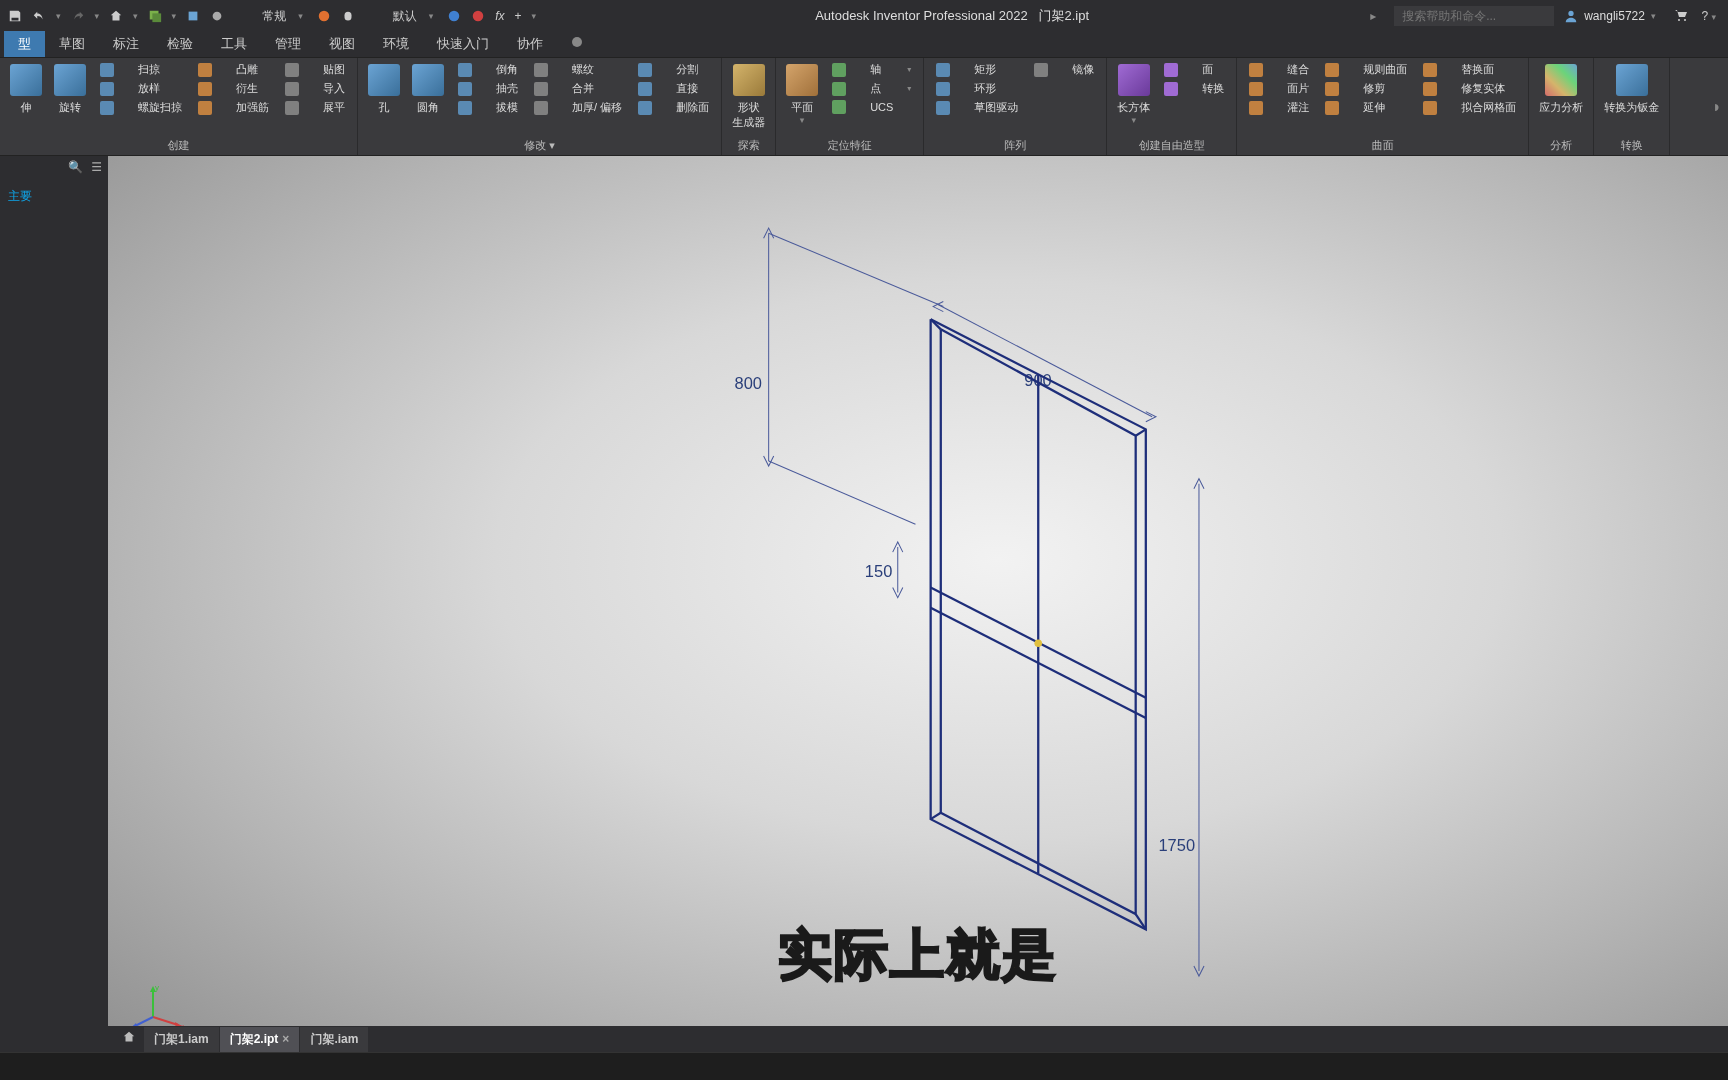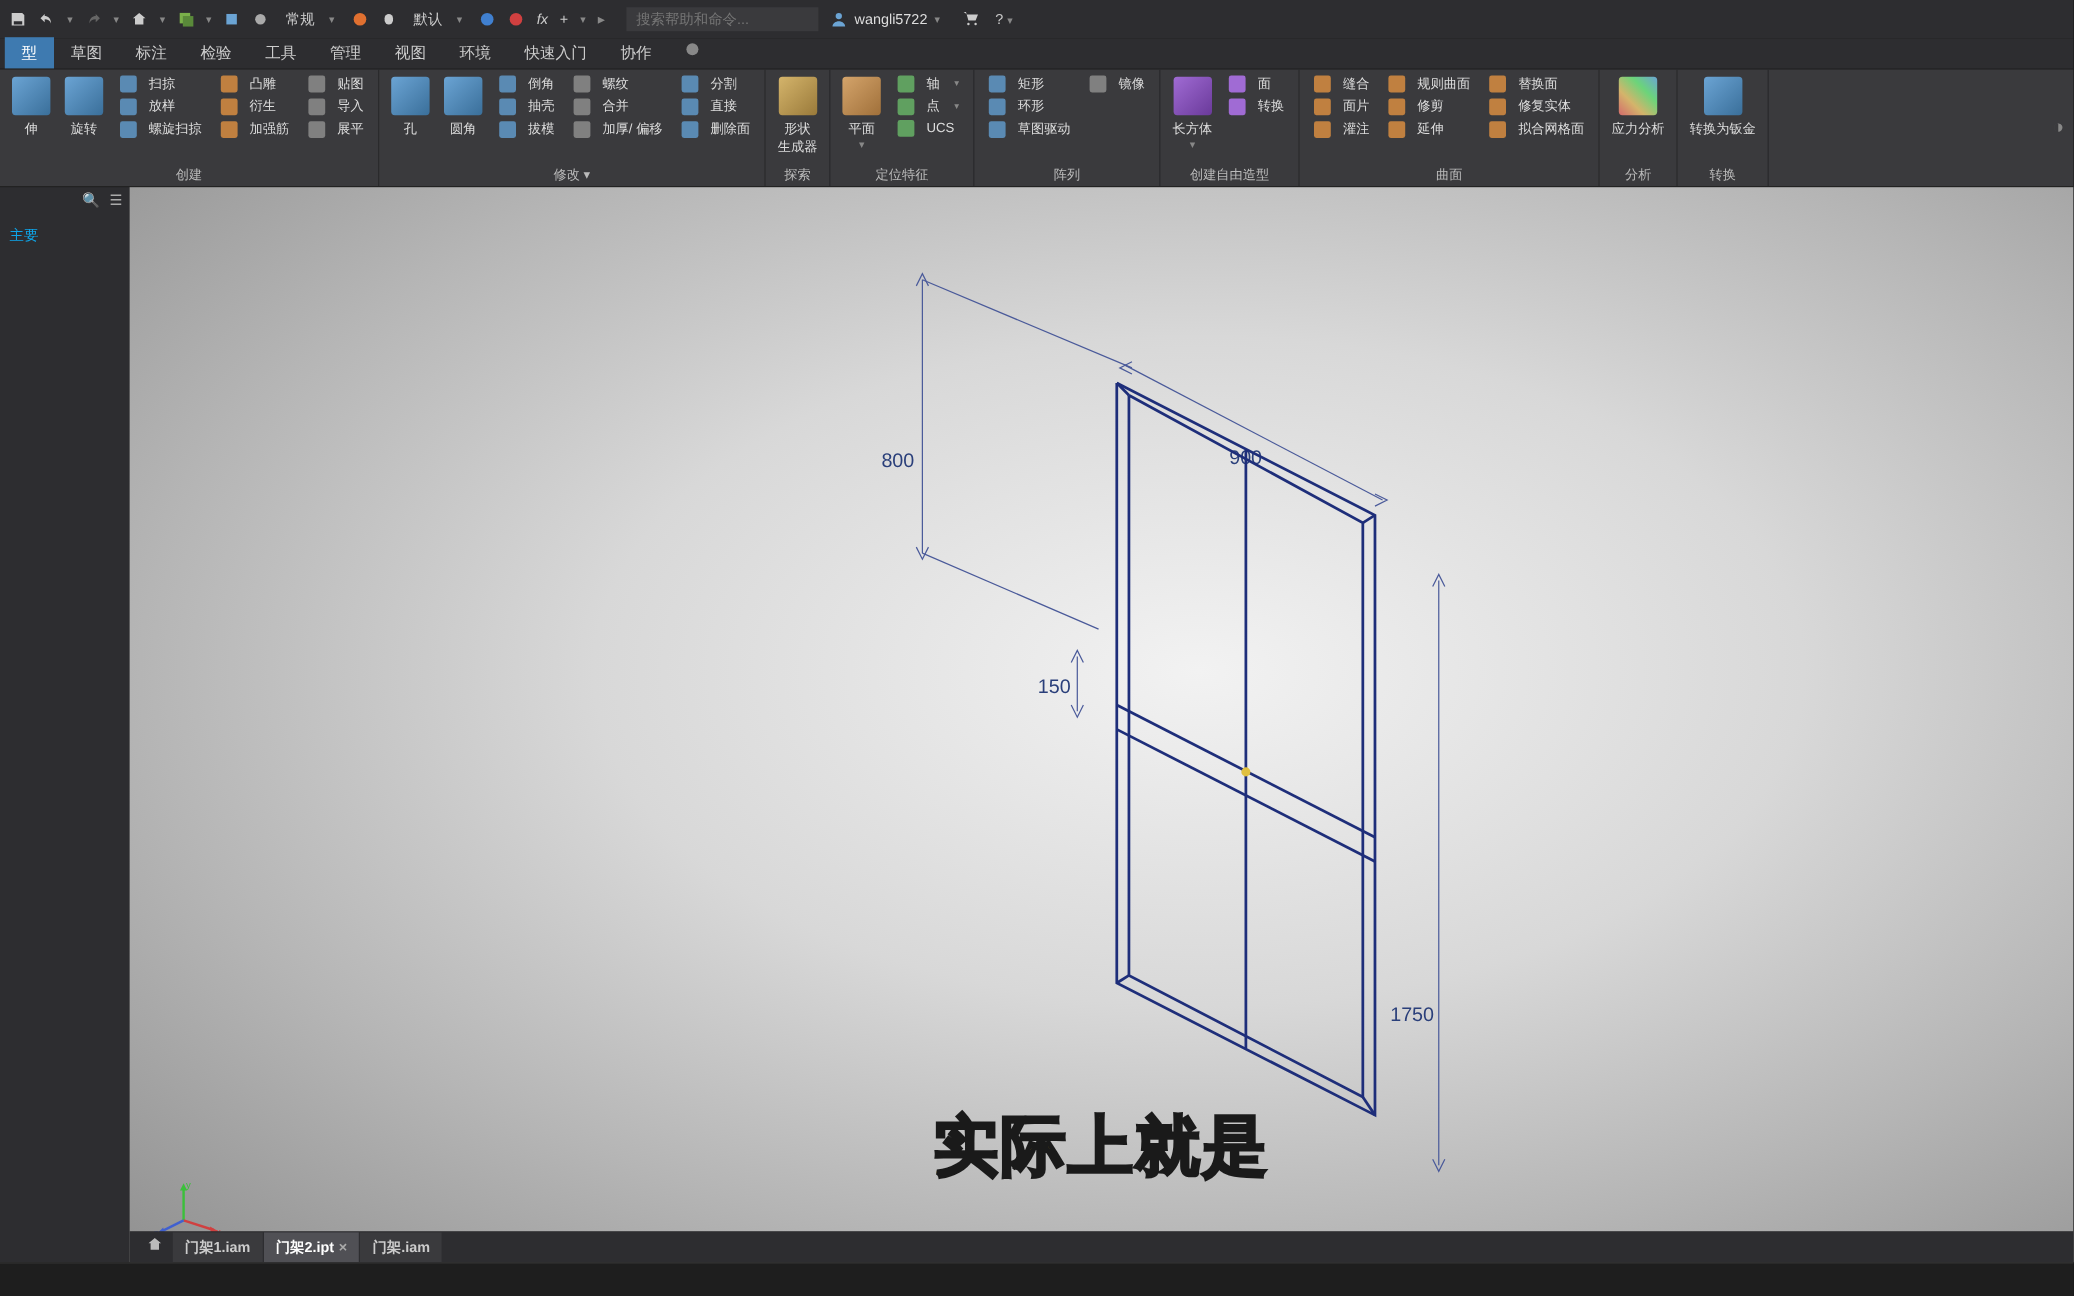--- a/index.html
+++ b/index.html
@@ -3,21 +3,21 @@
 <meta charset="utf-8">
 <style>
 * { margin: 0; padding: 0; box-sizing: border-box; font-family: "Microsoft YaHei", "Segoe UI", sans-serif; }
 body { background: #1a1a1a; width: 1728px; height: 1080px; overflow: hidden; position: relative; }
 
 
 .titlebar { height: 32px; background: #2d2d30; display: flex; align-items: center; padding: 0 4px; color: #ccc; font-size: 12px; }
 .titlebar .qat { display: flex; align-items: center; gap: 2px; }
 .titlebar .qat span { padding: 2px 4px; display: inline-flex; align-items: center; }
 .titlebar .qat svg { width: 14px; height: 14px; }
-.titlebar .dd { display: flex; align-items: center; gap: 4px; padding: 0 6px; }
+.titlebar .dd { display: flex; align-items: center; gap: 4px; padding: 0 6px; margin-left: 24px; }
 .titlebar .app-title { flex: 1; text-align: center; color: #ddd; font-size: 13px; }
 .titlebar .search { background: #3a3a3d; border: none; color: #aaa; padding: 3px 8px; width: 160px; font-size: 12px; margin-left: 12px; }
 .titlebar .user { display: flex; align-items: center; gap: 6px; padding: 0 10px; color: #ddd; }
 .titlebar .right-icons { display: flex; align-items: center; gap: 12px; padding: 0 8px; }
 
 
 .menu-tabs { height: 26px; background: #2d2d30; display: flex; align-items: flex-end; padding: 0 4px; border-bottom: 1px solid #222; }
 .menu-tabs .tab { color: #ccc; font-size: 13px; padding: 4px 14px; cursor: pointer; }
 .menu-tabs .tab.active { background: #3e7ab0; color: #fff; }
 
@@ -25,21 +25,21 @@
 .ribbon { height: 98px; background: #3a3a3d; display: flex; align-items: stretch; border-bottom: 1px solid #222; }
 .ribbon-panel { display: flex; flex-direction: column; border-right: 1px solid #2a2a2c; padding: 2px 4px 0; }
 .ribbon-panel .buttons { display: flex; flex: 1; align-items: flex-start; }
 .ribbon-panel .panel-label { text-align: center; color: #bbb; font-size: 11px; padding: 2px 0; }
 .large-btn { display: flex; flex-direction: column; align-items: center; justify-content: center; color: #ddd; font-size: 11px; padding: 4px 6px; cursor: pointer; min-width: 44px; }
 .large-btn .licon { width: 32px; height: 32px; display: flex; align-items: center; justify-content: center; background: linear-gradient(135deg,#6ba4d4,#3a6f9a); border-radius: 3px; margin-bottom: 4px; }
 .large-btn.purple .licon { background: linear-gradient(135deg,#a06bd4,#6a3a9a); }
 .large-btn.gold .licon { background: linear-gradient(135deg,#d4b46b,#9a7a3a); }
 .large-btn.rainbow .licon { background: linear-gradient(45deg,#d46b6b,#d4b46b,#6bd47a,#6ba4d4); }
 .small-col { display: flex; flex-direction: column; justify-content: space-around; padding: 0 4px; }
-.small-btn { display: flex; align-items: center; color: #ddd; font-size: 11px; padding: 2px 4px; cursor: pointer; white-space: nowrap; gap: 10px; }
+.small-btn { display: flex; align-items: center; color: #ddd; font-size: 11px; padding: 2px 4px; cursor: pointer; white-space: nowrap; gap: 24px; }
 .small-btn .sicon { width: 14px; height: 14px; background: #5a8ab3; border-radius: 2px; display: inline-block; flex-shrink: 0; }
 .small-btn .sicon.orange { background: #c08040; }
 .small-btn .sicon.green { background: #60a060; }
 .small-btn .sicon.gray { background: #808080; }
 .small-btn .caret { font-size: 8px; color: #888; margin-left: 2px; }
 
 
 .main { position: absolute; top: 156px; left: 0; right: 0; bottom: 28px; display: flex; }
 .browser-pane { width: 108px; background: #2d2d30; color: #ccc; font-size: 12px; }
 .browser-pane .tools { display: flex; justify-content: flex-end; padding: 4px 6px; gap: 8px; color: #aaa; }
@@ -133,20 +133,23 @@
         </svg>
       </span>
     <span>
         <svg viewBox="0 0 16 16">
           <circle cx="8" cy="8" r="6" fill="#d04040"></circle>
         </svg>
       </span>
     <span style="font-style:italic;color:#ccc;padding:0 4px">fx</span>
     <span style="color:#ccc;padding:0 4px">+</span>
     <span class="chev">▾</span>
+  </div>
+  <div class="app-title">
+    <span>Autodesk Inventor Professional 2022</span>&nbsp;&nbsp;&nbsp;<span>门架2.ipt</span>
   </div>
   <span style="color:#888;padding:0 6px">▸</span>
   <input class="search" placeholder="搜索帮助和命令..." style="">
   <div class="user">
     <svg width="14" height="14" viewBox="0 0 16 16">
         <circle fill="#6ba4d4" cx="8" cy="5" r="3"></circle>
         <path fill="#6ba4d4" d="M2 15c0-3 3-5 6-5s6 2 6 5H2z"></path>
       </svg>
     <span>wangli5722</span>
     <span class="chev">▾</span>

